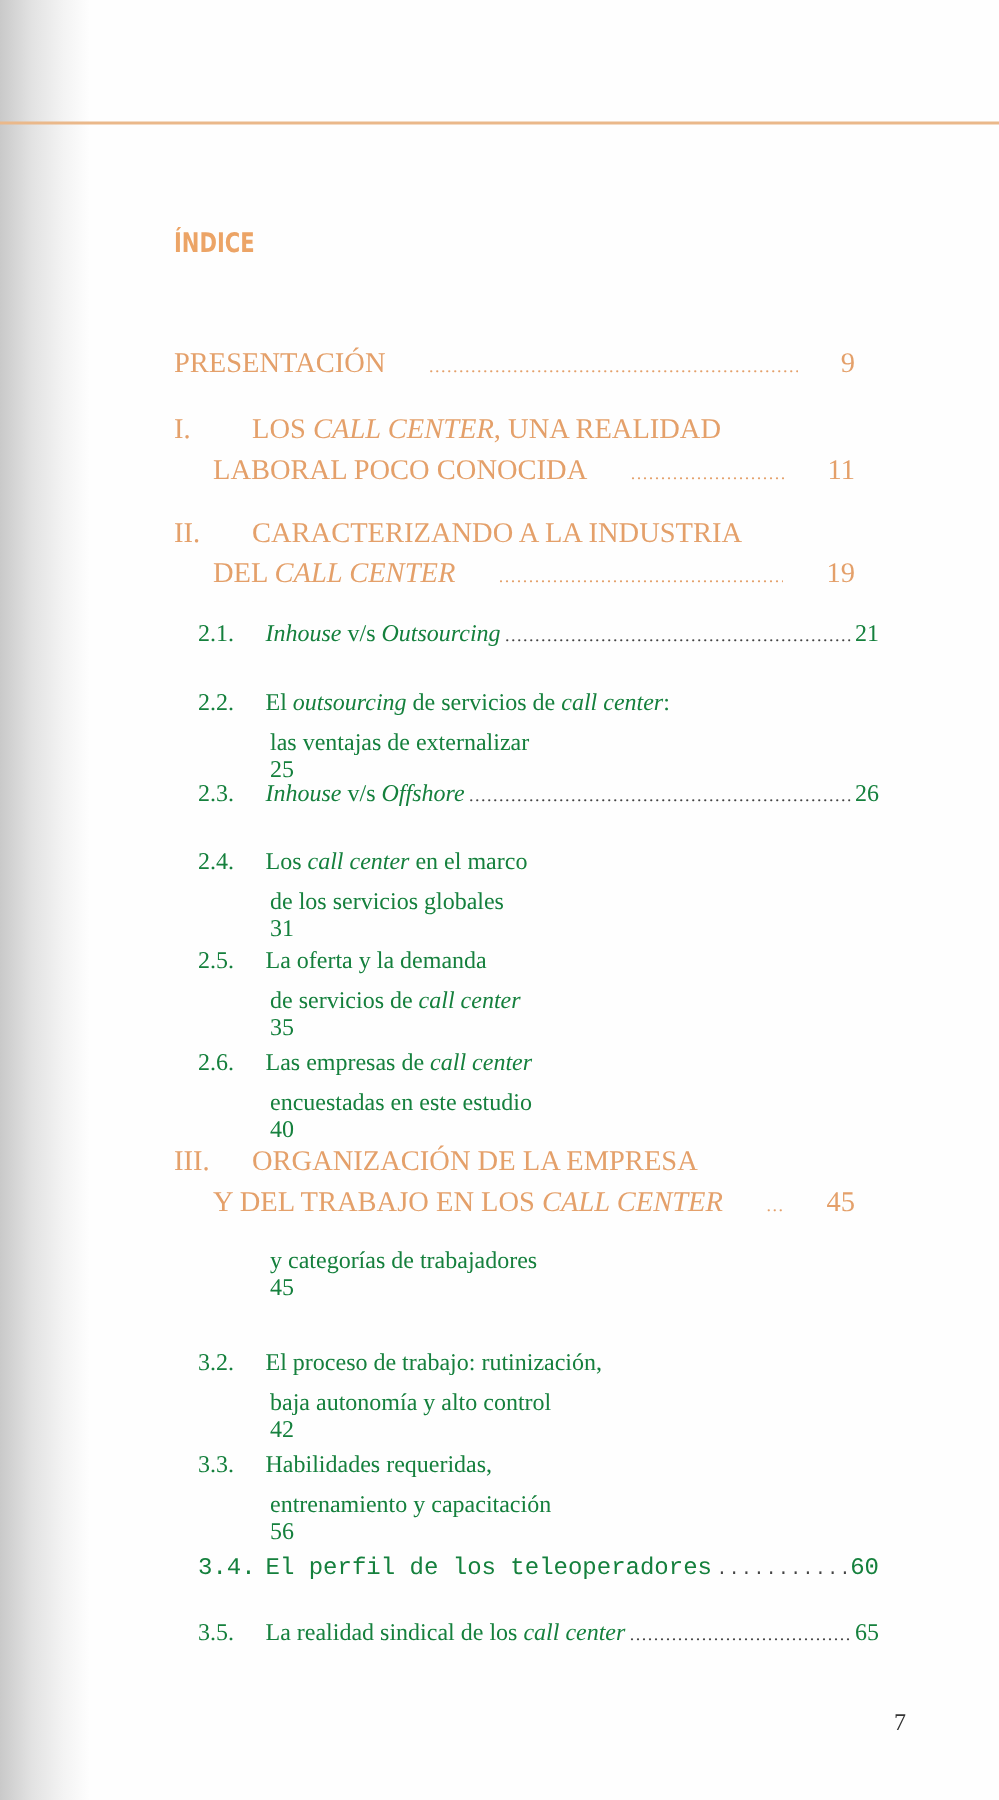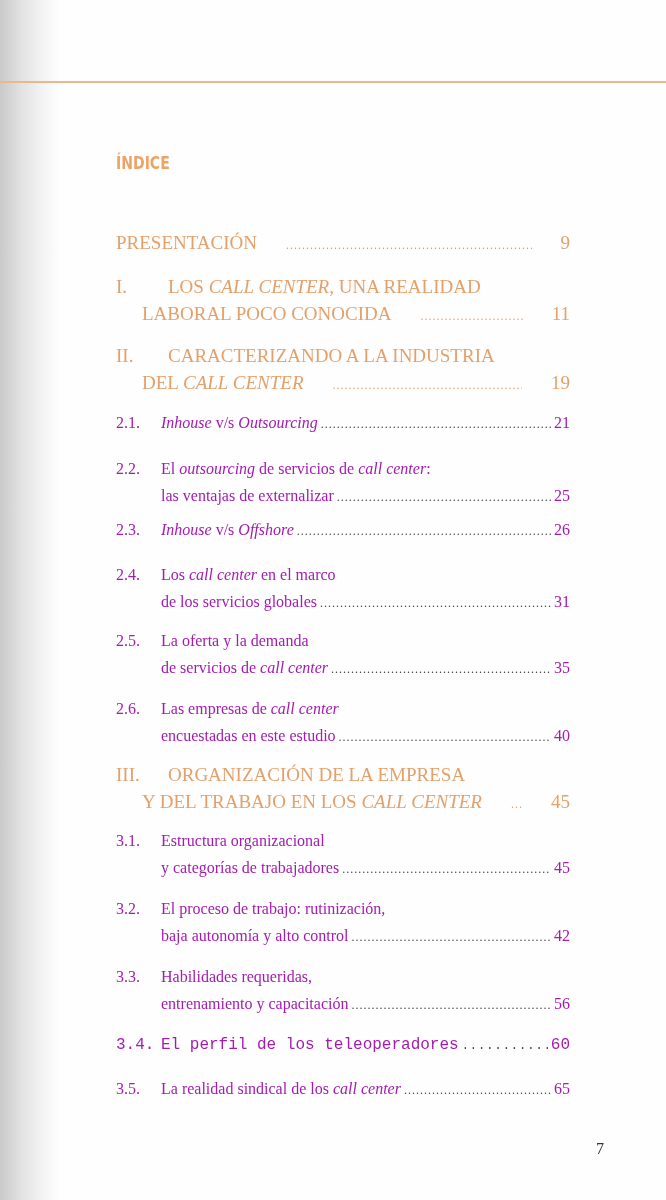--- a/index.html
+++ b/index.html
@@ -30,24 +30,24 @@
       letter-spacing: 1px;
     }
     .dots::before {
       content: "................................................................................................................................................................";
     }
     .chapter { color: #e4a06a; font-size: 19px; }
     .chapter .line { height: 27px; gap: 26px; }
     .chapter .num { display: inline-block; width: 26px; }
     .chapter .indent { padding-left: 26px; }
     .chapter .dots { font-size: 12px; color: #e4a06a; }
-    .section { color: #a21caf; font-size: 16px; }
+    .section { color: #15803d; font-size: 16px; margin-left: 16px; }
     .section .line { height: 27px; }
     .section .num { display: inline-block; width: 45px; }
-    .section .indent { padding-left: 45px; }
+    .section .indent { padding-left: 45px; flex-direction: column; }
     .section .dots { font-size: 12px; color: #444; }
     .page-num { text-align: right; }
     .page-number {
       position: absolute; left: 596px; top: 1140px;
       font-family: "Liberation Serif", serif; font-size: 16px; color: #333;
     }
     em { font-style: italic; }
   </style>
 </head>
 <body>
@@ -152,24 +152,20 @@
         <span class="num">III.</span>
         <span>ORGANIZACIÓN DE LA EMPRESA</span>
       </div>
       <div class="line indent">
         <span>Y DEL TRABAJO EN LOS <em>CALL CENTER</em></span>
         <span class="dots"></span>
         <span class="page-num">45</span>
       </div>
     </div>
     <div class="entry section" style="position: absolute; top: 600px; left: 0px; width: 100%;">
-      <div class="line">
-        <span class="num">3.1.</span>
-        <span>Estructura organizacional</span>
-      </div>
       <div class="line indent">
         <span>y categorías de trabajadores</span>
         <span class="dots"></span>
         <span class="page-num">45</span>
       </div>
     </div>
     <div class="entry section" style="position: absolute; top: 668px; left: 0px; width: 100%;">
       <div class="line">
         <span class="num">3.2.</span>
         <span>El proceso de trabajo: rutinización,</span>

